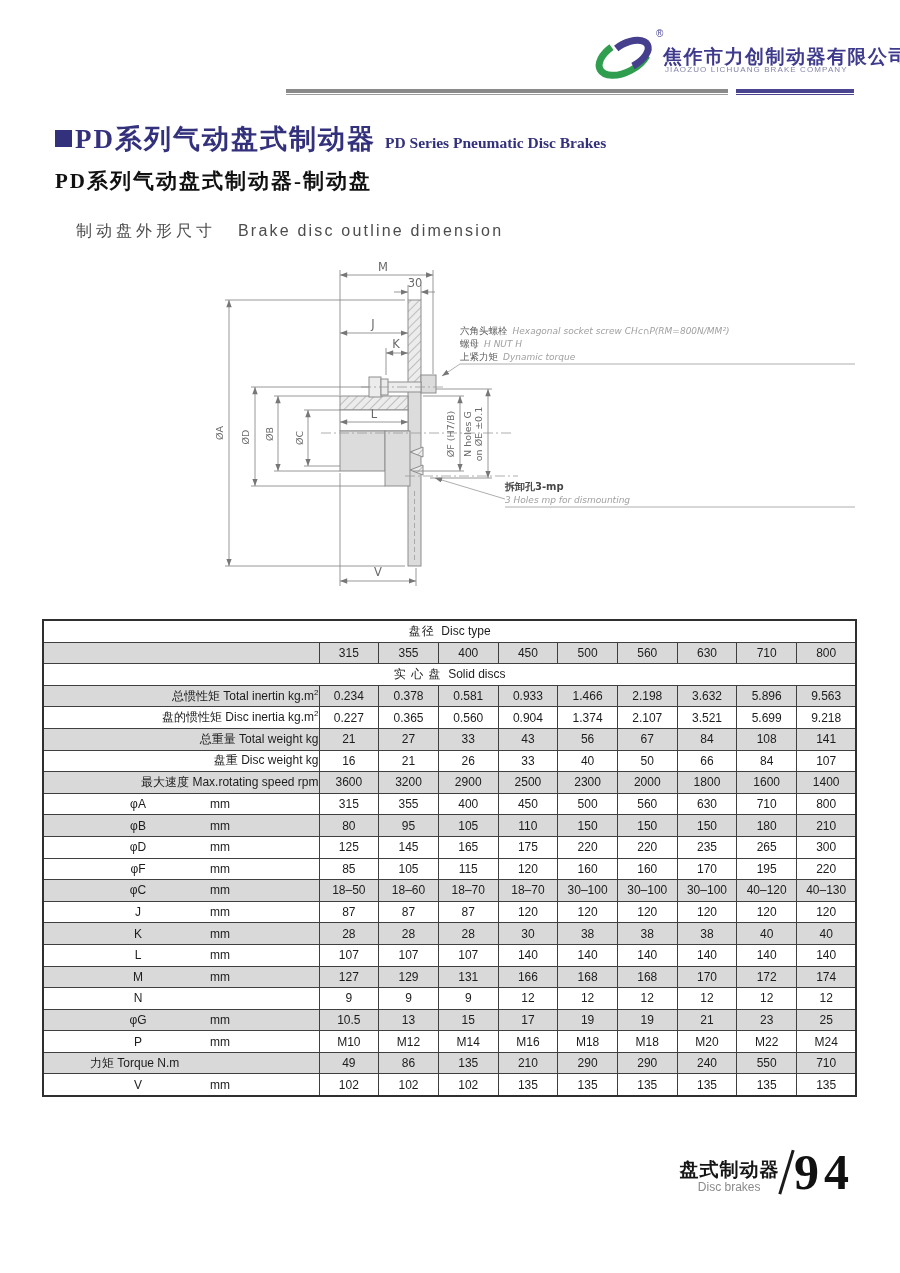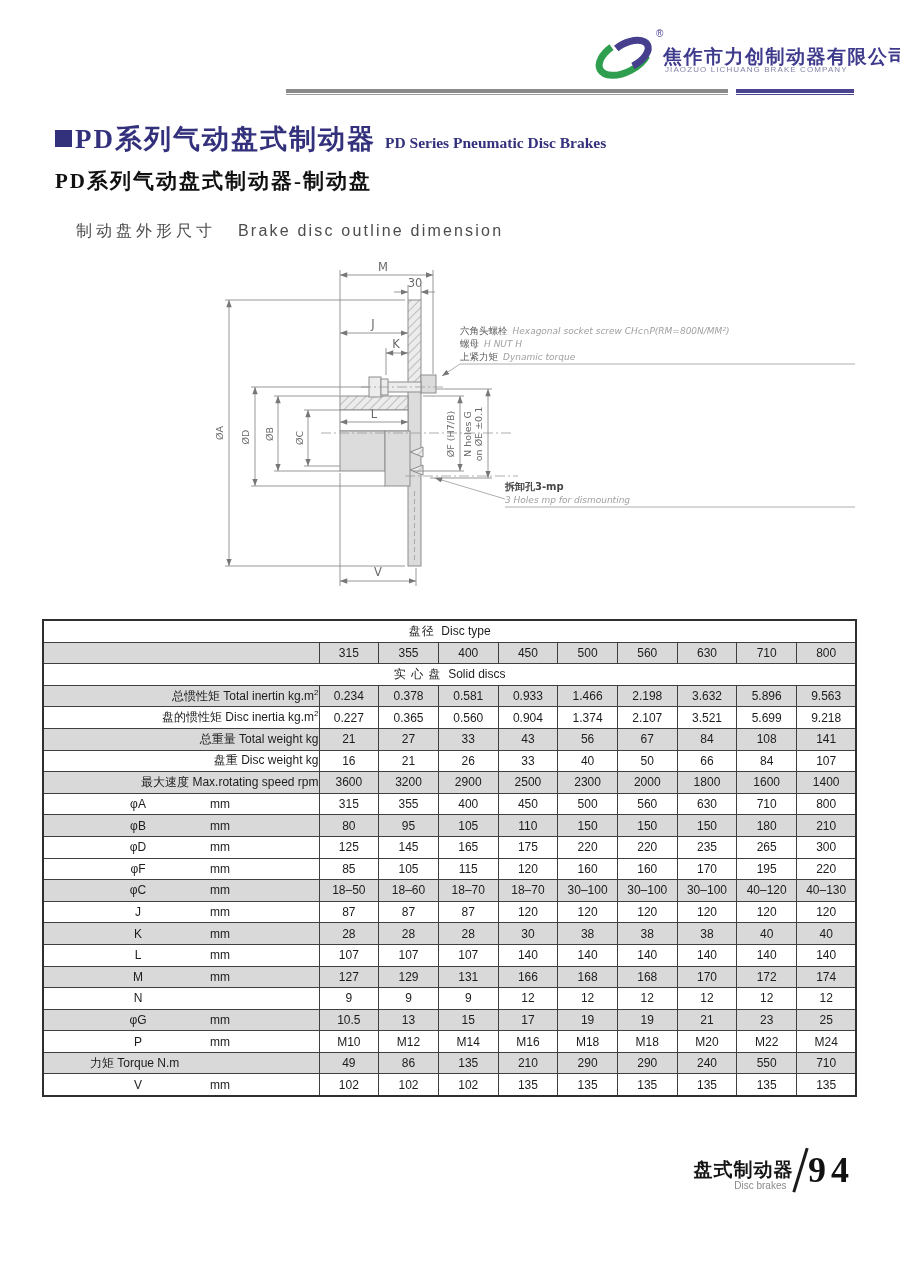--- a/index.html
+++ b/index.html
@@ -61,23 +61,23 @@
   #spec-table td.dimcell{text-align:left;}
   #spec-table .sym{display:inline-block;width:106px;text-align:center;padding-left:41px;}
   #spec-table .unit{display:inline-block;width:58px;text-align:center;}
   #spec-table sup{font-size:8px;}
   .thead-gap{letter-spacing:1px;}
 
   
   #footer{position:absolute;top:1147px;right:46px;display:flex;align-items:center;}
   #footer-labels{display:flex;flex-direction:column;align-items:flex-end;margin-top:10px;}
   #footer-cn{font-size:19px;font-weight:bold;color:#151515;letter-spacing:1px;line-height:1;}
-  #footer-en{font-size:10px;color:#8a8a8a;margin-top:1px;margin-right:7px;}
+  #footer-en{font-size:12px;color:#8a8a8a;margin-top:1px;margin-right:19px;}
   #footer-slash{width:2.5px;height:46px;background:#1b1b1b;transform:rotate(17deg);margin:0 7px 0 5px;}
-  #footer-num{font-family:"Liberation Serif","DejaVu Serif",serif;font-size:36px;font-weight:600;
+  #footer-num{font-family:"Liberation Serif","DejaVu Serif",serif;font-size:50px;font-weight:600;
               color:#111;letter-spacing:5px;line-height:1;}
 </style>
 </head>
 <body>
 
 <div id="page">
 
   <div>
     <svg id="logo-svg" width="80" height="62" viewBox="0 0 80 62">
       <ellipse cx="34" cy="33" rx="27" ry="15" transform="rotate(-28 34 33)" fill="none" stroke="#2f9e4e" stroke-width="7" stroke-dasharray="82 58" stroke-dashoffset="-12"></ellipse>

